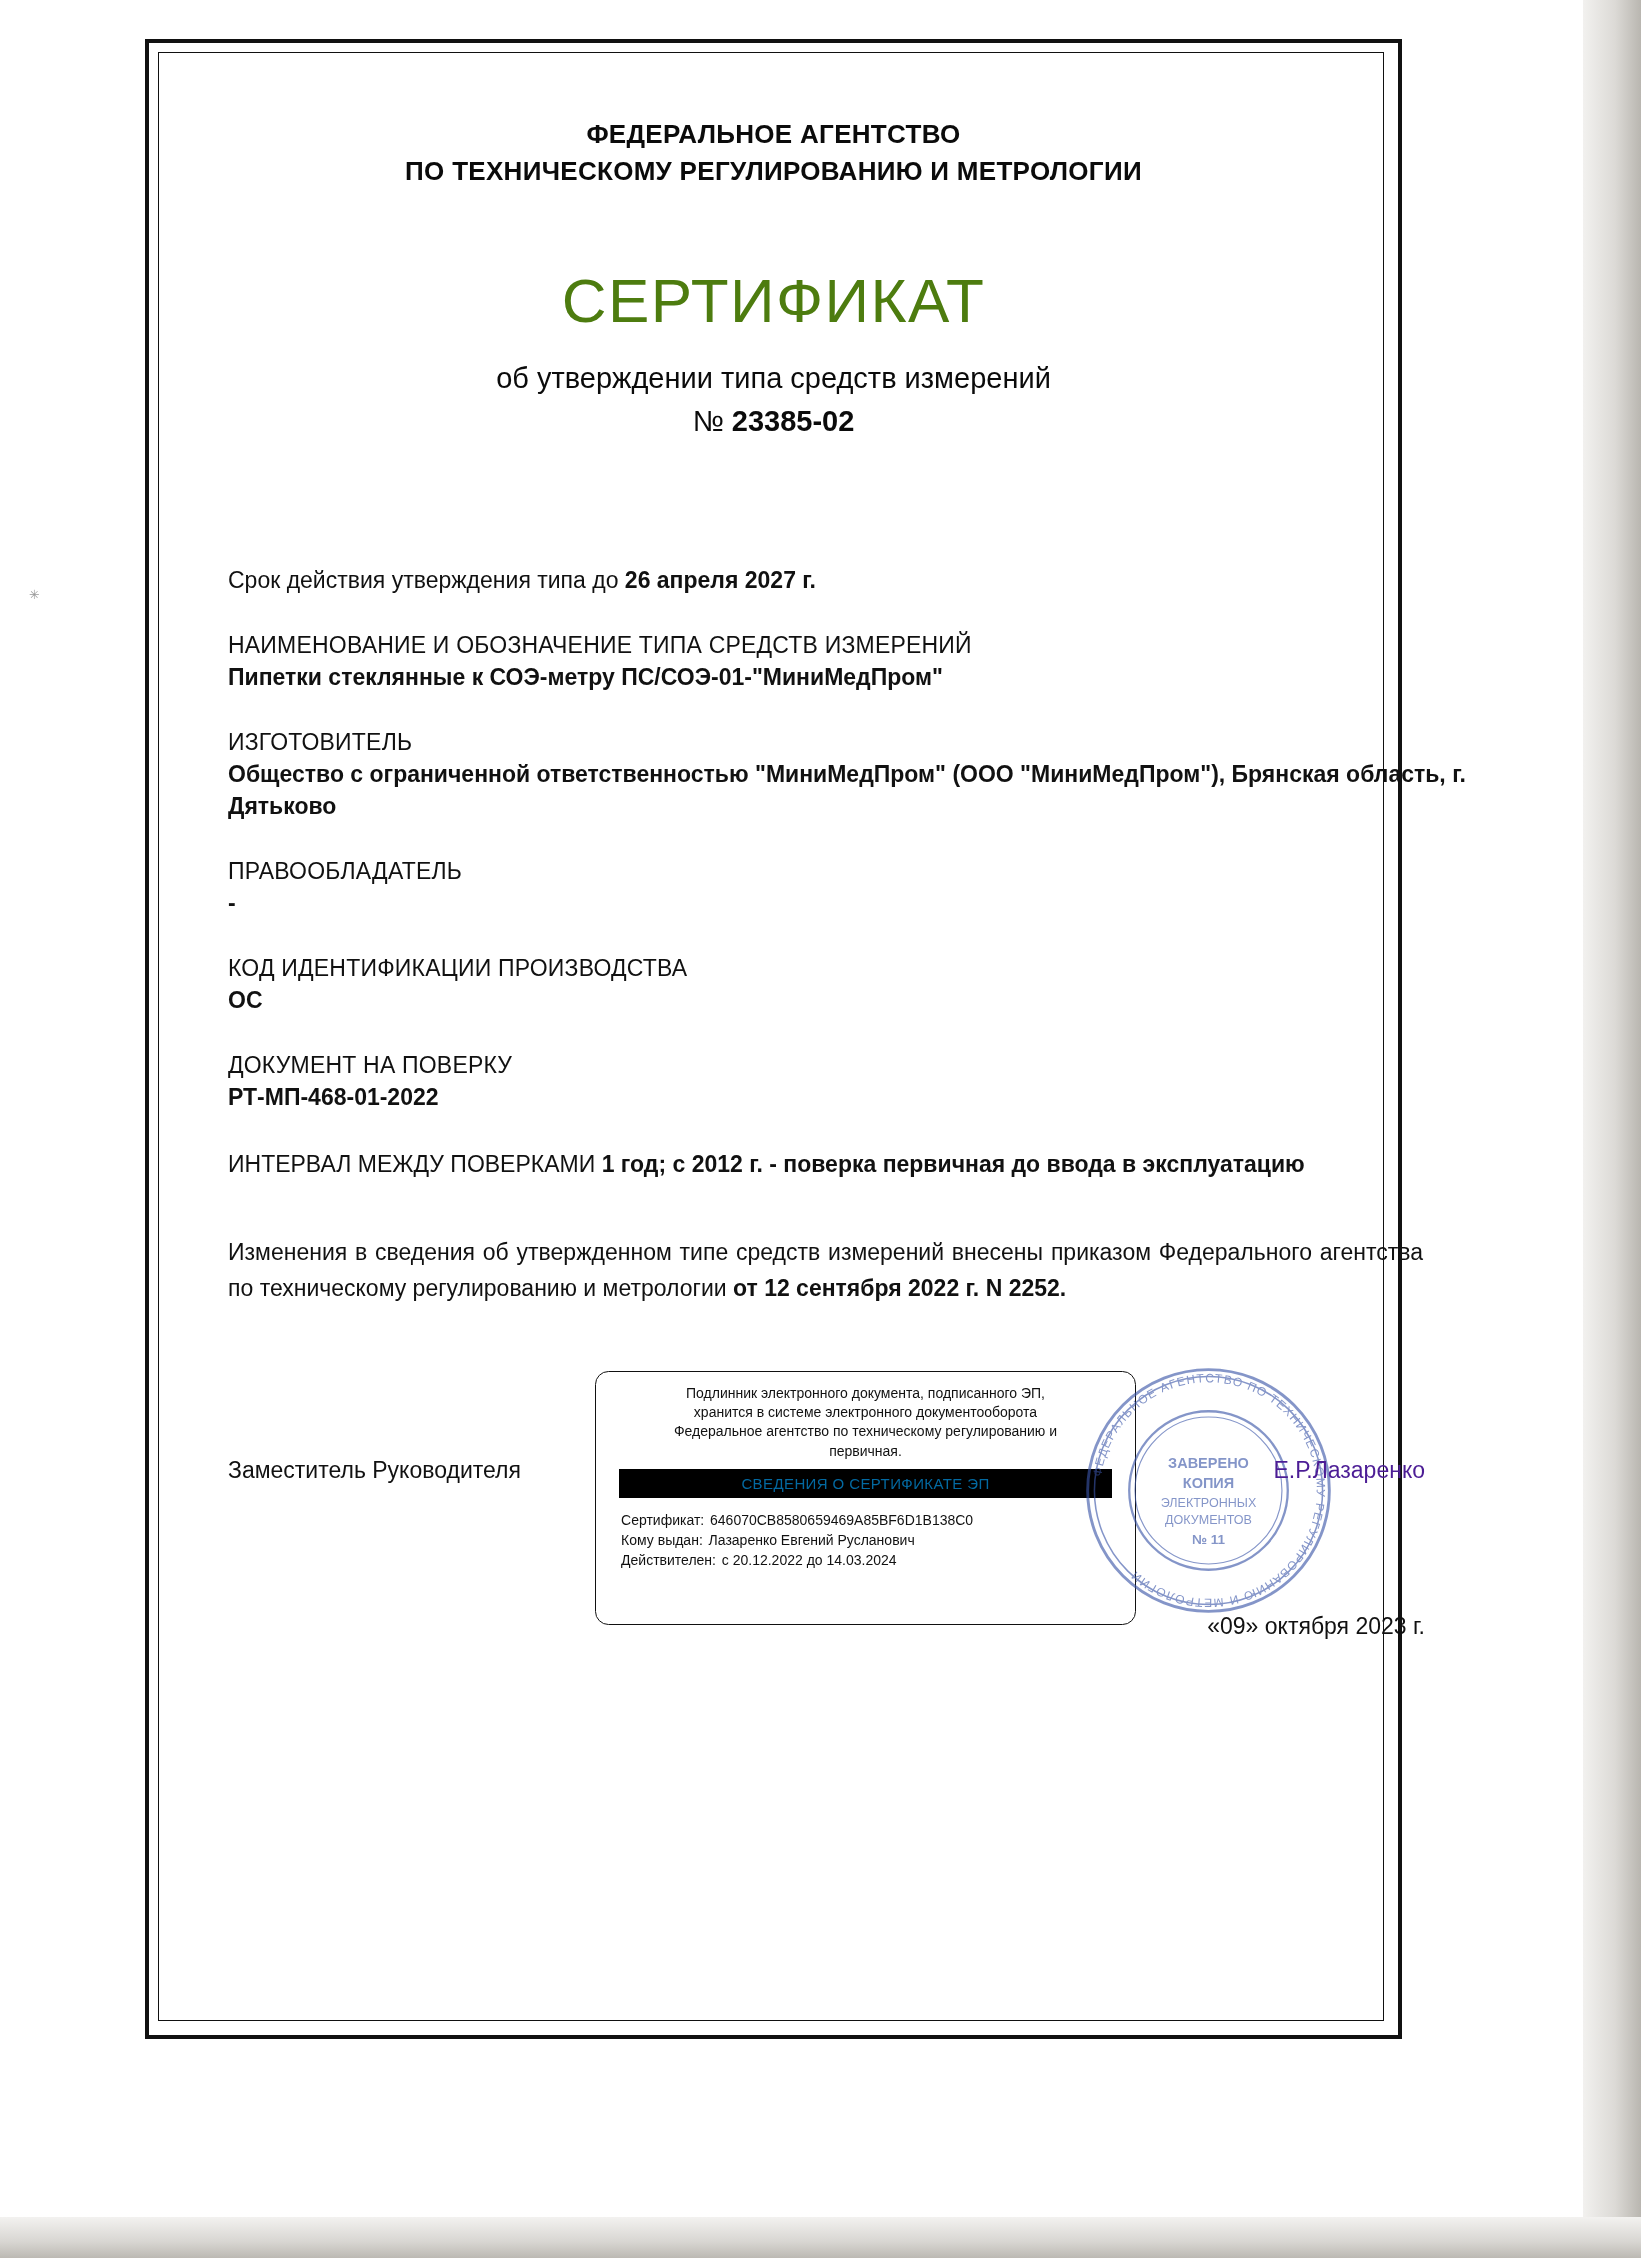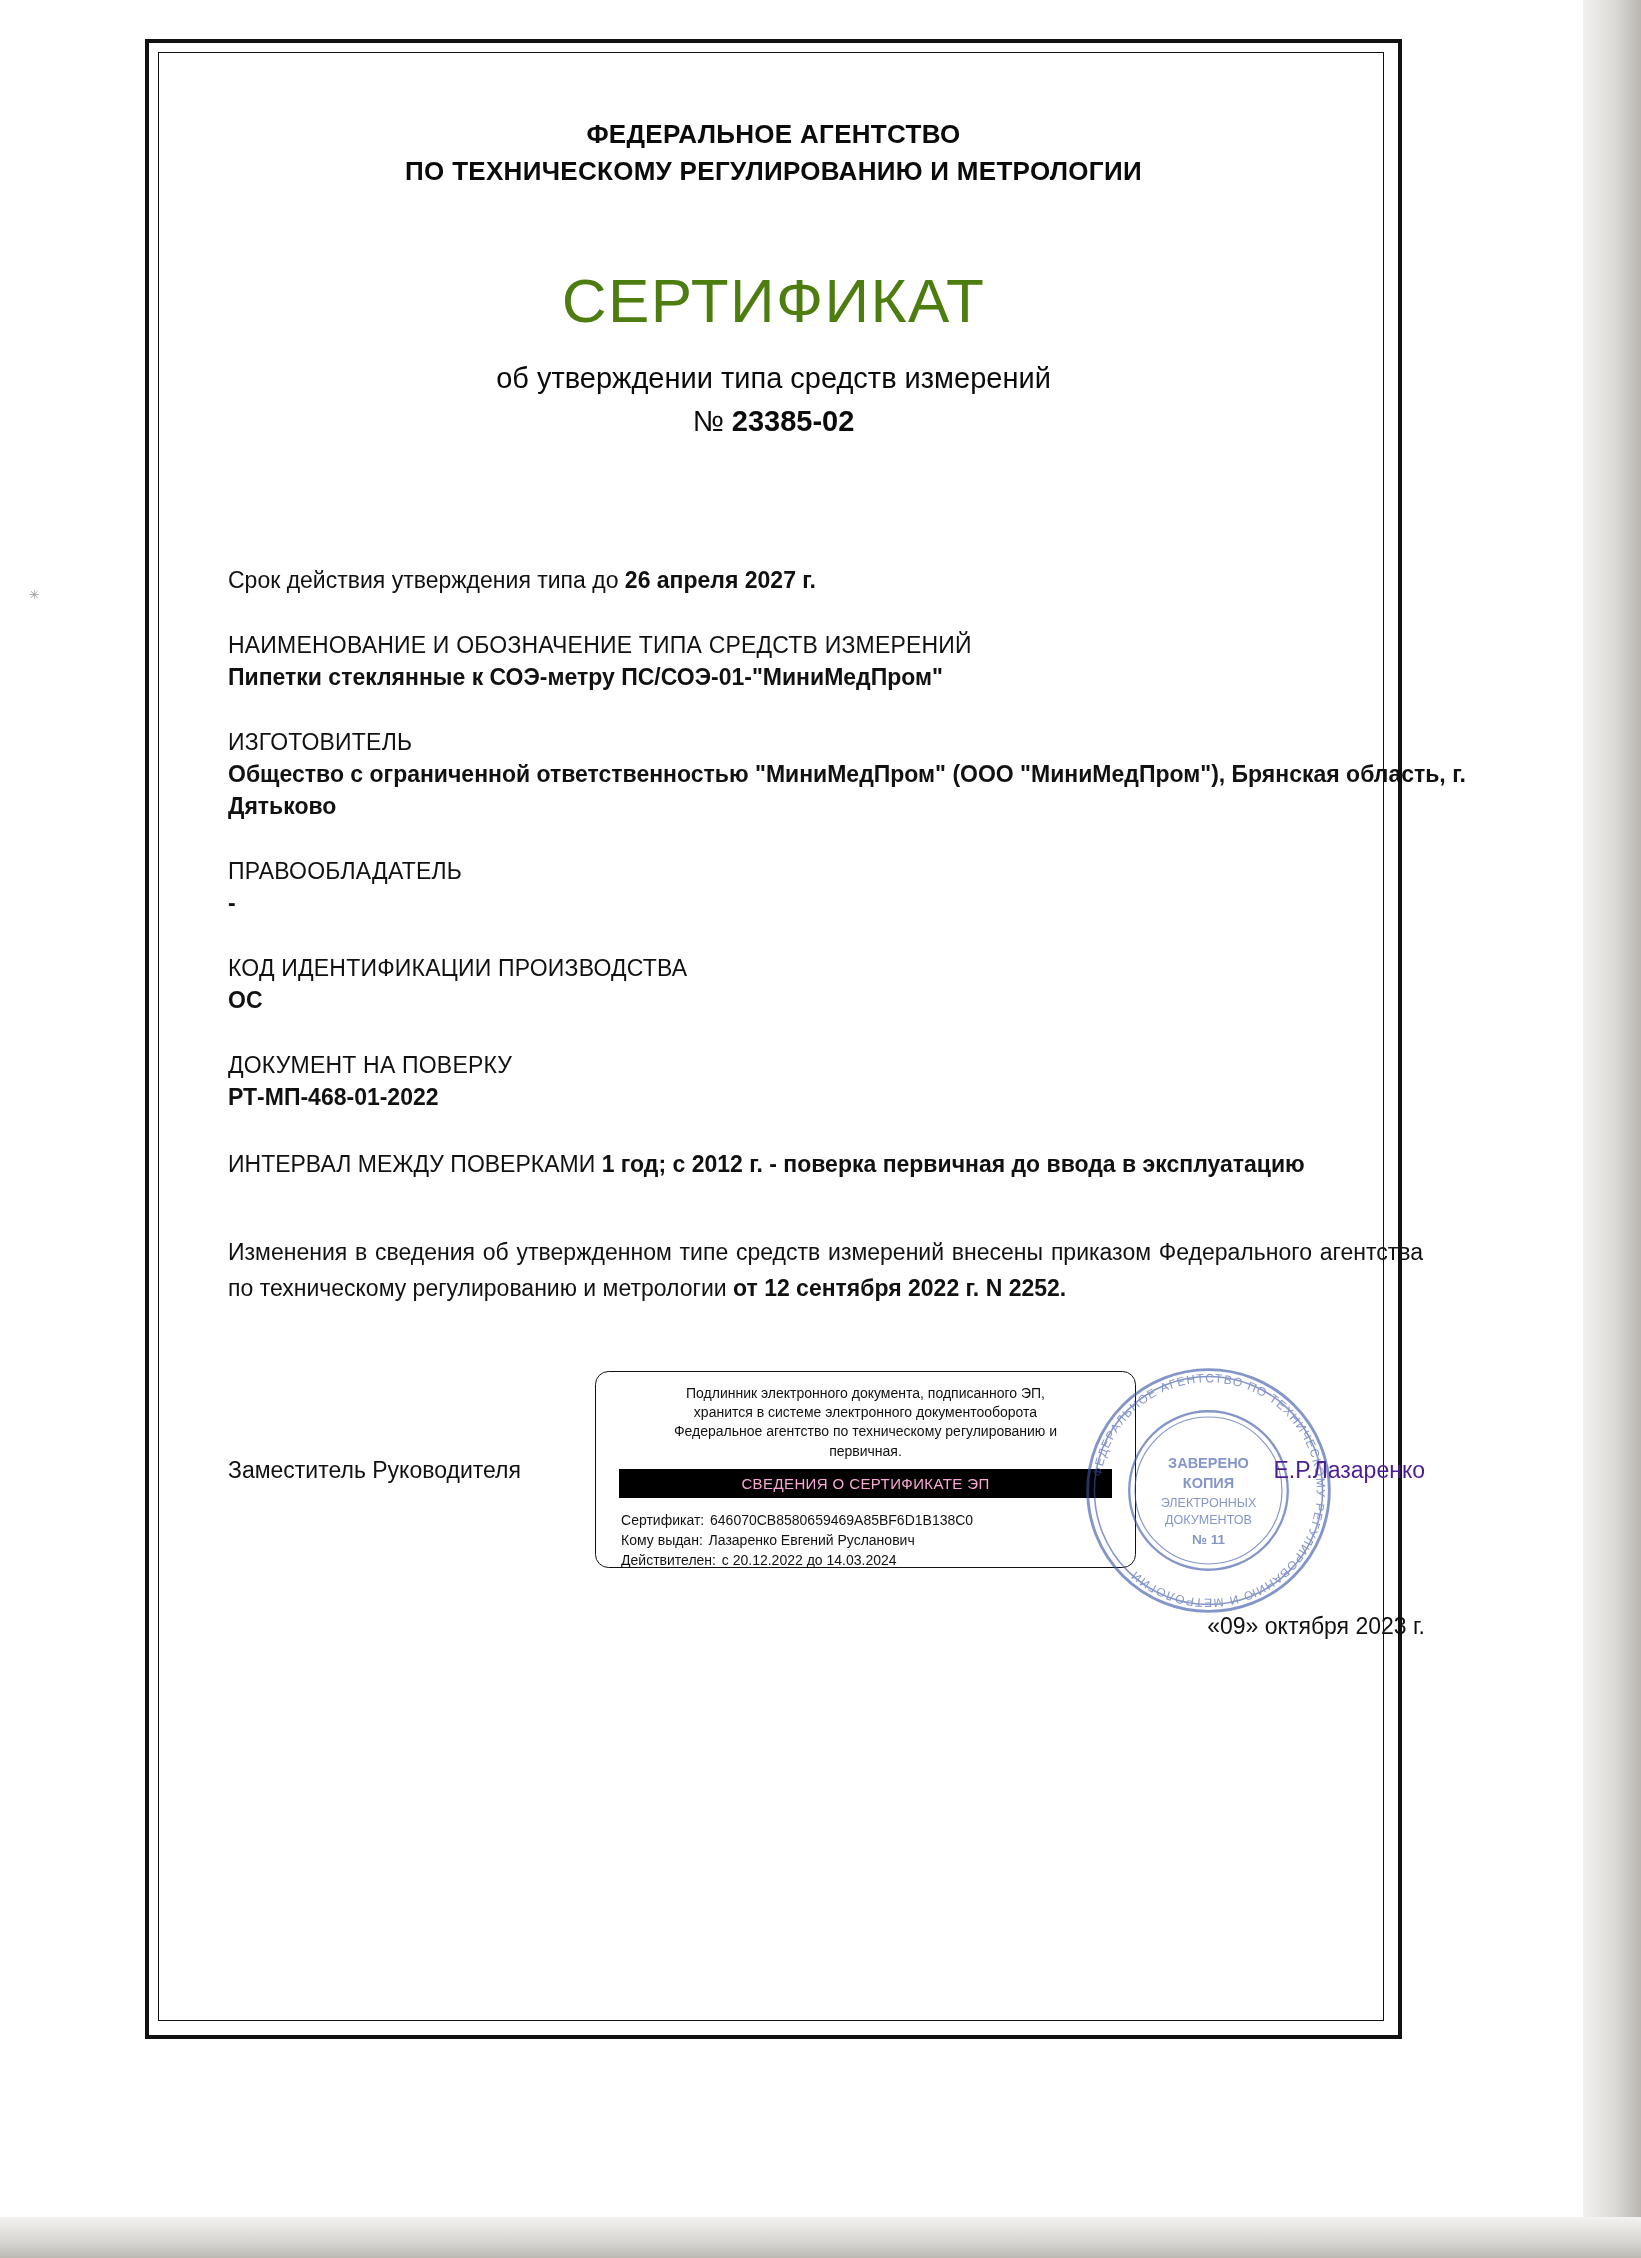--- a/index.html
+++ b/index.html
@@ -166,37 +166,37 @@
     font-size: 23px;
     color: #111;
   }
 
   
   .esign {
     position: absolute;
     left: 367px;
     top: -17.4px;
     width: 541px;
-    height: 197px;
+    height: 254px;
     border: 1.4px solid #111;
     border-radius: 13.5px;
     background: rgba(255,255,255,0.72);
     box-sizing: border-box;
     padding: 11.6px 15.4px 0 15.4px;
   }
   .esign-head {
     text-align: center;
     font-size: 14px;
     line-height: 19.3px;
     color: #111;
   }
   .esign-bar {
     margin: 7.7px 7.7px 0 7.7px;
     background: #000;
-    color: #f9a8d4;
+    color: #0369a1;
     text-align: center;
     font-size: 15px;
     letter-spacing: 0.4px;
     padding: 5.8px 0 6.8px 0;
   }
   .esign-fields {
     margin-top: 11.6px;
     padding-left: 9.7px;
     font-size: 14px;
     line-height: 20px;

